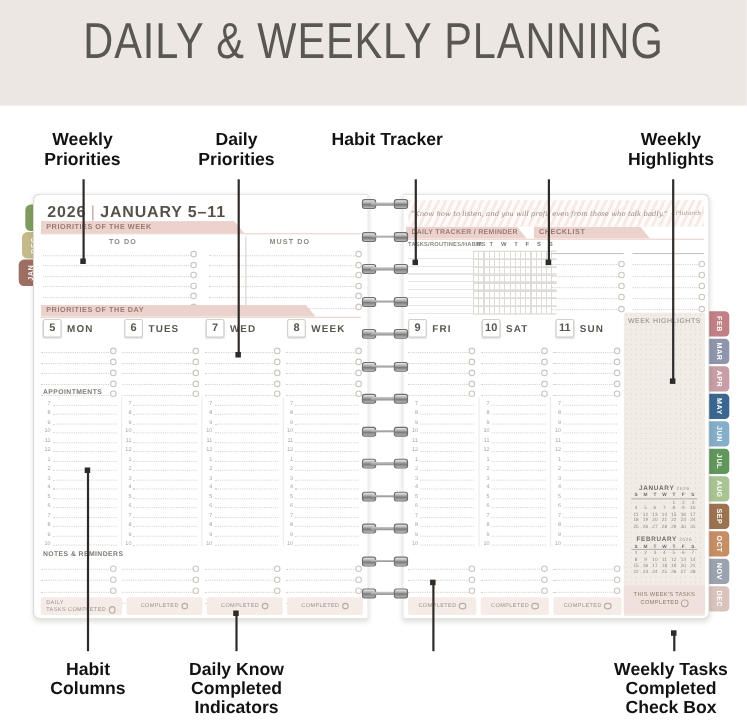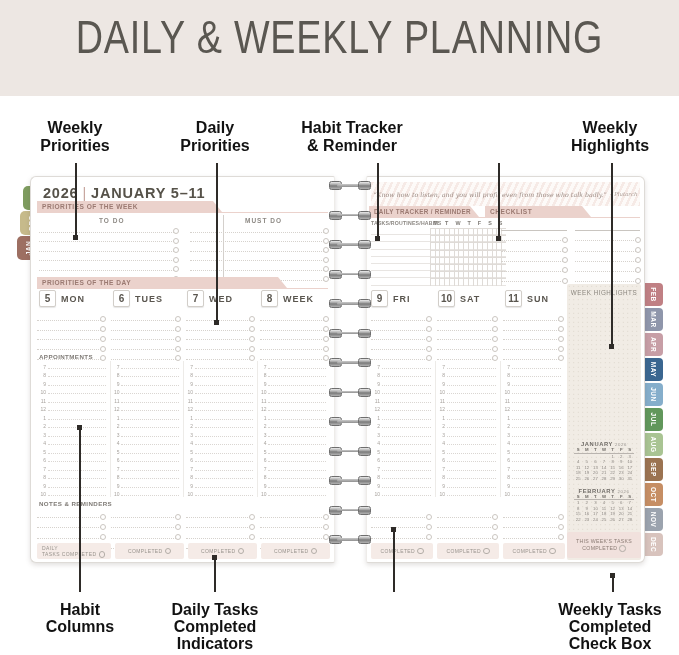--- a/index.html
+++ b/index.html
@@ -119,21 +119,20 @@
   <div class="ann" style="left:75px;top:119px">
       <div>Weekly</div>
       <div>Priorities</div>
     </div>
   <div class="ann" style="left:215px;top:119px">
       <div>Daily</div>
       <div>Priorities</div>
     </div>
   <div class="ann" style="left:352px;top:119px">
       <div>Habit Tracker</div>
-      <div>&amp; Reminder</div>
     </div>
   <div class="ann" style="left:610px;top:119px">
       <div>Weekly</div>
       <div>Highlights</div>
     </div>
 
   <div class="pl down" style="left:75px;top:163px;height:75px"></div>
   <div class="pl down" style="left:216px;top:163px;height:160px"></div>
   <div class="pl down" style="left:377px;top:163px;height:76px"></div>
   <div class="pl down" style="left:498px;top:163px;height:76px"></div>
@@ -1202,21 +1201,21 @@
   <div class="pl up" style="left:214px;top:557px;height:35px"></div>
   <div class="pl up" style="left:393px;top:529px;height:63px"></div>
   <div class="pl up" style="left:612px;top:575px;height:17px"></div>
 
   <div class="ann b" style="left:80px;top:601px">
       <div>Habit</div>
       <div>Columns</div>
       <div></div>
     </div>
   <div class="ann b" style="left:215px;top:601px">
-      <div>Daily Tasks</div>
+      <div>Daily Know</div>
       <div>Completed</div>
       <div>Indicators</div>
     </div>
   <div class="ann b" style="left:610px;top:601px">
       <div>Weekly Tasks</div>
       <div>Completed</div>
       <div>Check Box</div>
     </div>
 
 </div>

